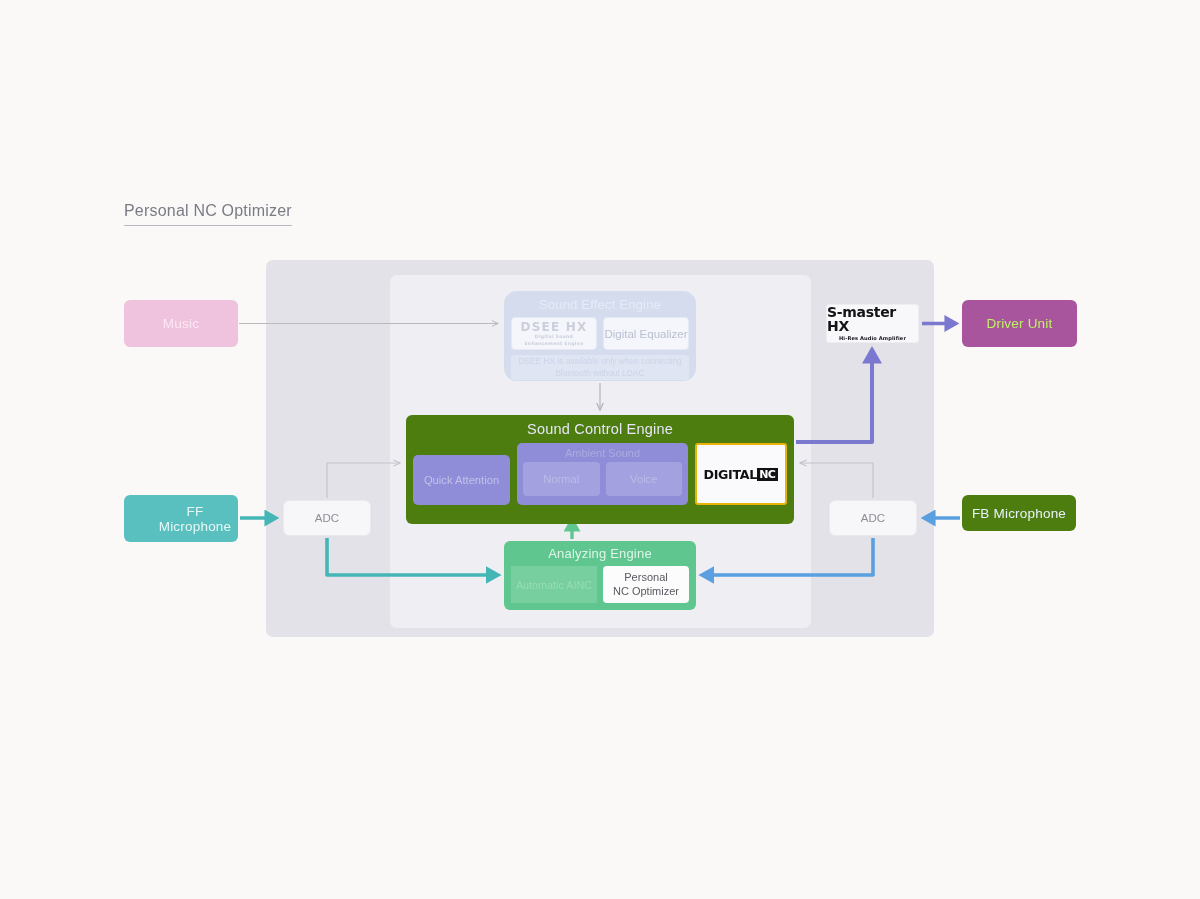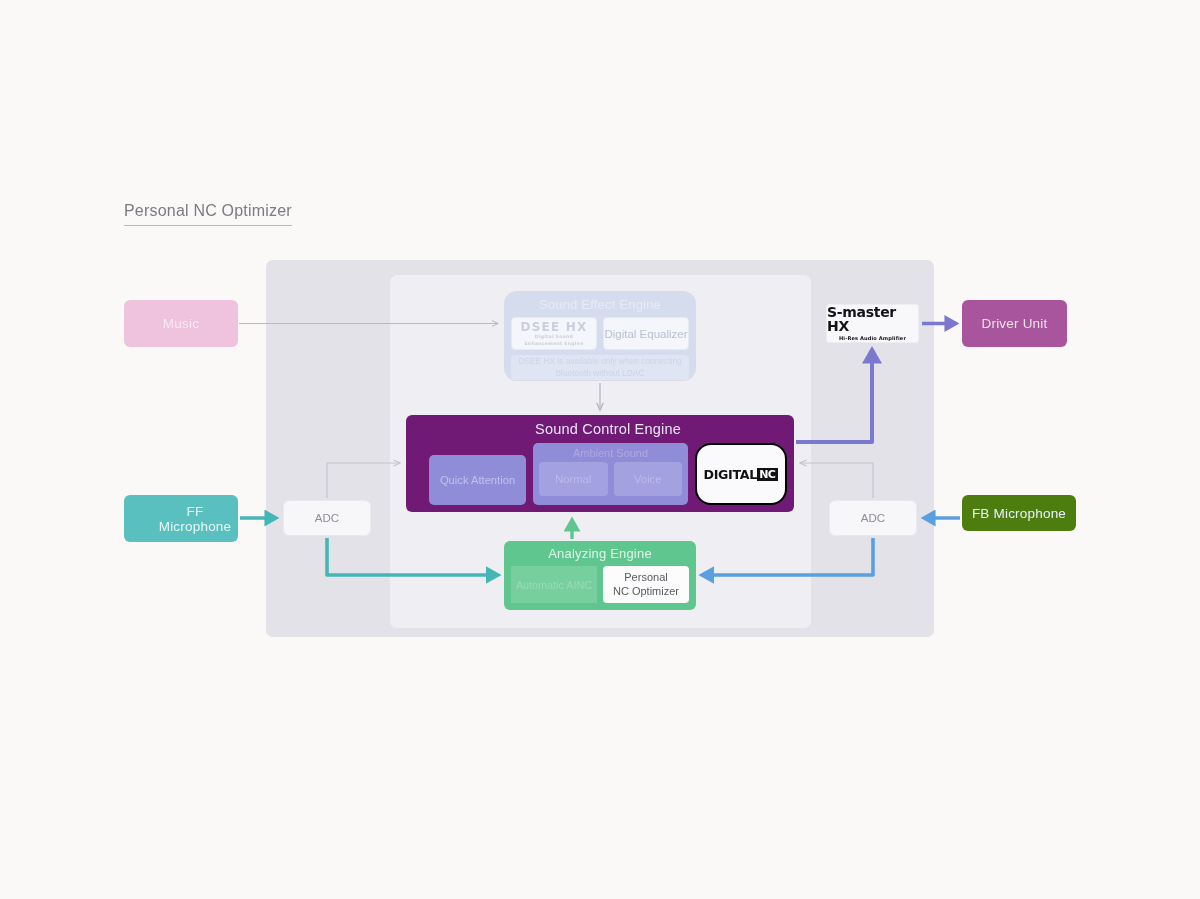--- a/index.html
+++ b/index.html
@@ -69,22 +69,22 @@
   }
   #ff-mic-box {
     left: 124px; top: 495px; width: 114px; height: 47px;
     background: #59bfbf; color: #e8f7f7; padding-left: 28px;
   }
   #fb-mic-box {
     left: 962px; top: 495px; width: 114px; height: 36px;
     background: #4d7c0f; color: #e9f2fc;
   }
   #driver-unit-box {
-    left: 962px; top: 300px; width: 105px; height: 47px;
-    background: #a9559e; color: #e5e5e5;
+    left: 962px; top: 300px; width: 115px; height: 47px;
+    background: #a9559e; color: #bef264;
   }
   .adc-box {
     width: 88px; height: 36px;
     background: #f7f7fa;
     color: #8d8d97;
     font-size: 11.5px;
     border: 1px solid #e9e9ee;
   }
   #adc-left  { left: 283px; top: 500px; }
   #adc-right { left: 829px; top: 500px; }
@@ -145,25 +145,25 @@
     line-height: 1.35;
     color: #ccd4e8;
     padding: 0 4px;
     box-sizing: border-box;
   }
 
   
   #sound-control-engine {
     position: absolute;
     left: 406px; top: 415px;
-    width: 388px; height: 97px;
-    background: #701a75;
+    width: 388px; height: 109px;
+    background: #4d7c0f;
     border-radius: 6px;
     box-sizing: border-box;
-    padding: 6px 7px 7px 23px;
+    padding: 6px 7px 7px 7px;
   }
   #sound-control-title {
     text-align: center;
     font-size: 14.5px;
     color: #e7e6f8;
     letter-spacing: .2px;
     margin-bottom: 6px;
   }
   #sce-row { display: flex; gap: 7px; height: 62px; }
   #quick-attention {
@@ -194,22 +194,22 @@
     flex: 1;
     background: #a3a1e0;
     border-radius: 4px;
     display: flex; align-items: center; justify-content: center;
     font-size: 11.2px;
     color: #bcbbe9;
   }
   #digital-nc-cell {
     width: 92px;
     background: #fafafc;
-    border: 2px solid #000000;
-    border-radius: 16px;
+    border: 2px solid #eab308;
+    border-radius: 3px;
     display: flex; align-items: center; justify-content: center;
     box-sizing: border-box;
   }
   .dnc-logo {
     display: flex; align-items: center;
     font-family: "DejaVu Sans", sans-serif;
     font-weight: bold;
   }
   .dnc-word {
     font-size: 12.4px;

